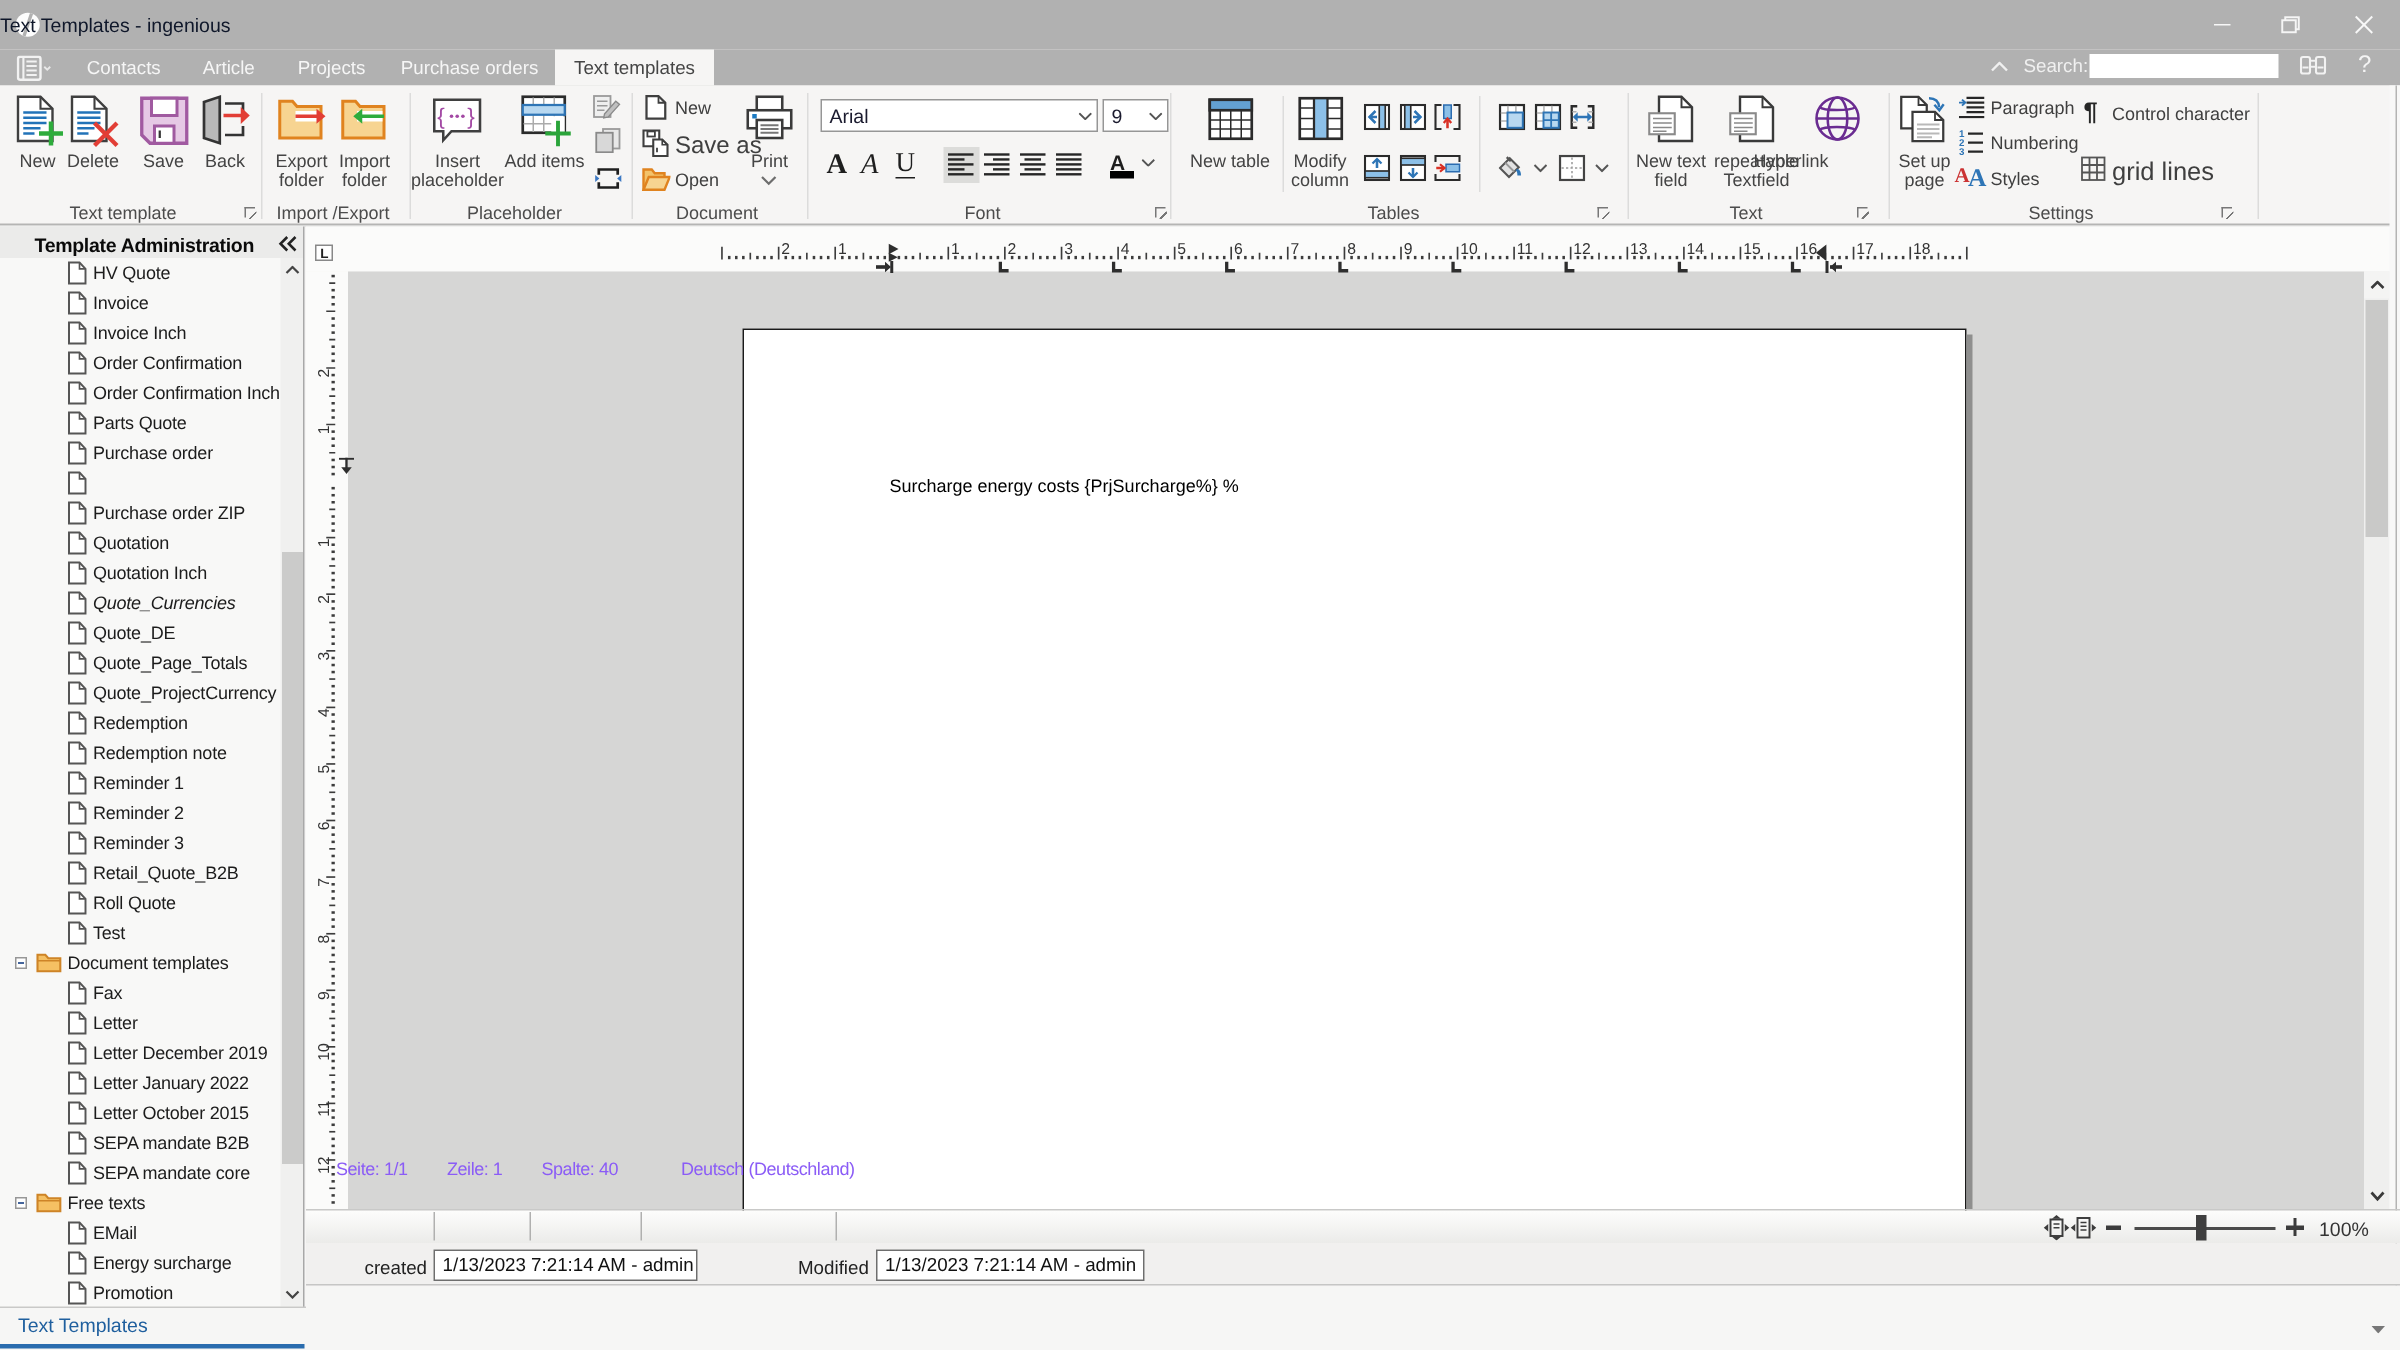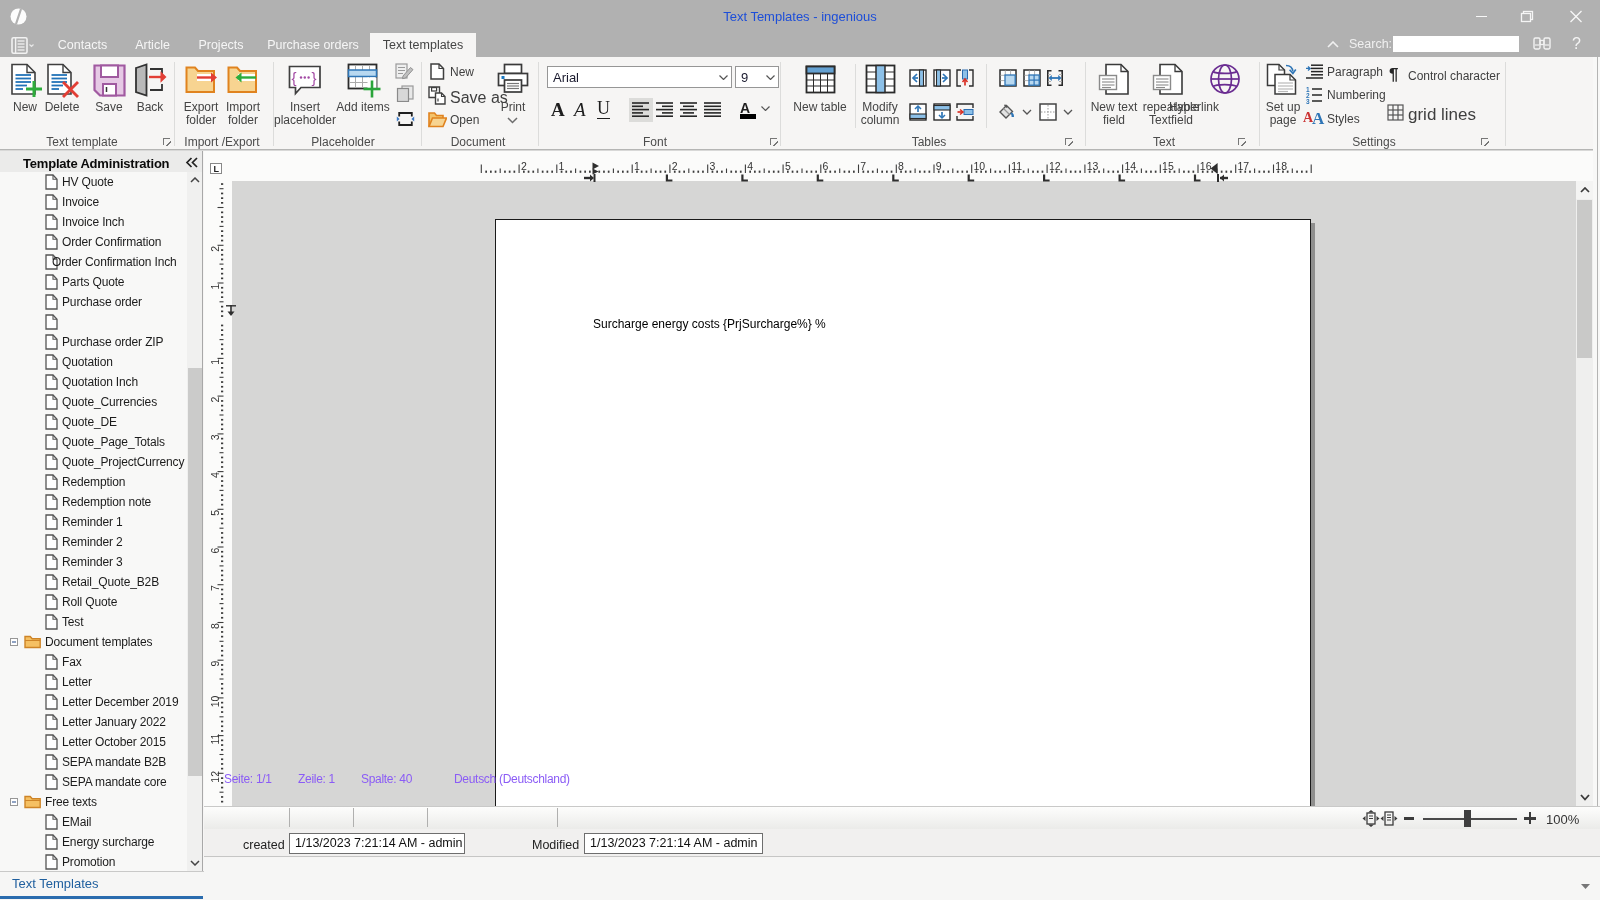--- a/index.html
+++ b/index.html
@@ -22,21 +22,21 @@
 </head>
 <body>
 
 <div class="abs" style="left:0;top:0;width:1600px;height:33px;background:#b1b1b1;"></div>
 <div class="abs" style="left:0;top:33px;width:1600px;height:24px;background:#b1b1b1;"></div>
 
 <svg class="abs" style="left:10px;top:8px;" width="17" height="17" viewBox="0 0 17 17">
  <circle cx="8.5" cy="8.5" r="8" fill="#fdfdfd"></circle>
  <line x1="11" y1="1" x2="6" y2="16" stroke="#b1b1b1" stroke-width="2.2"></line>
 </svg>
-<div class="abs" style="left:0;top:9px;width:1600px;text-align:center;font-size:13px;color:#1d4ed8;">Text Templates - ingenious</div>
+<div class="abs" style="left:0;top:9px;width:1600px;font-size:13px;color:#0f172a;">Text Templates - ingenious</div>
 
 <div class="abs" style="left:1476px;top:16px;width:11px;height:1.3px;background:#f7f7f7;"></div>
 <svg class="abs" style="left:1520px;top:10px;" width="14" height="13" viewBox="0 0 14 13">
  <rect x="3.5" y="1.5" width="9" height="8" fill="none" stroke="#f5f5f5" stroke-width="1.3"></rect>
  <rect x="1.5" y="3.5" width="9" height="8" fill="#b1b1b1" stroke="#f5f5f5" stroke-width="1.3"></rect>
 </svg>
 <svg class="abs" style="left:1569px;top:10px;" width="14" height="13" viewBox="0 0 14 13">
  <line x1="1.5" y1="1" x2="12.5" y2="12" stroke="#f8f8f8" stroke-width="1.3"></line>
  <line x1="12.5" y1="1" x2="1.5" y2="12" stroke="#f8f8f8" stroke-width="1.3"></line>
 </svg>
@@ -526,21 +526,21 @@
 <div class="treerow" style="top:232px;">
     <svg class="abs" style="left:45px;top:2px;" width="13" height="16">
       <use href="#fic"></use>
     </svg>
     <span style="left:62px;">Order Confirmation</span>
   </div>
 <div class="treerow" style="top:252px;">
     <svg class="abs" style="left:45px;top:2px;" width="13" height="16">
       <use href="#fic"></use>
     </svg>
-    <span style="left:52px;">Order Confirmation Inch</span>
+    <span style="left:62px;">Order Confirmation Inch</span>
   </div>
 <div class="treerow" style="top:272px;">
     <svg class="abs" style="left:45px;top:2px;" width="13" height="16">
       <use href="#fic"></use>
     </svg>
     <span style="left:62px;">Parts Quote</span>
   </div>
 <div class="treerow" style="top:292px;">
     <svg class="abs" style="left:45px;top:2px;" width="13" height="16">
       <use href="#fic"></use>
@@ -568,21 +568,21 @@
 <div class="treerow" style="top:372px;">
     <svg class="abs" style="left:45px;top:2px;" width="13" height="16">
       <use href="#fic"></use>
     </svg>
     <span style="left:62px;">Quotation Inch</span>
   </div>
 <div class="treerow" style="top:392px;">
     <svg class="abs" style="left:45px;top:2px;" width="13" height="16">
       <use href="#fic"></use>
     </svg>
-    <span style="left:62px;">Quote_Currencies</span>
+    <span style="left:62px;font-style:italic;">Quote_Currencies</span>
   </div>
 <div class="treerow" style="top:412px;">
     <svg class="abs" style="left:45px;top:2px;" width="13" height="16">
       <use href="#fic"></use>
     </svg>
     <span style="left:62px;">Quote_DE</span>
   </div>
 <div class="treerow" style="top:432px;">
     <svg class="abs" style="left:45px;top:2px;" width="13" height="16">
       <use href="#fic"></use>

